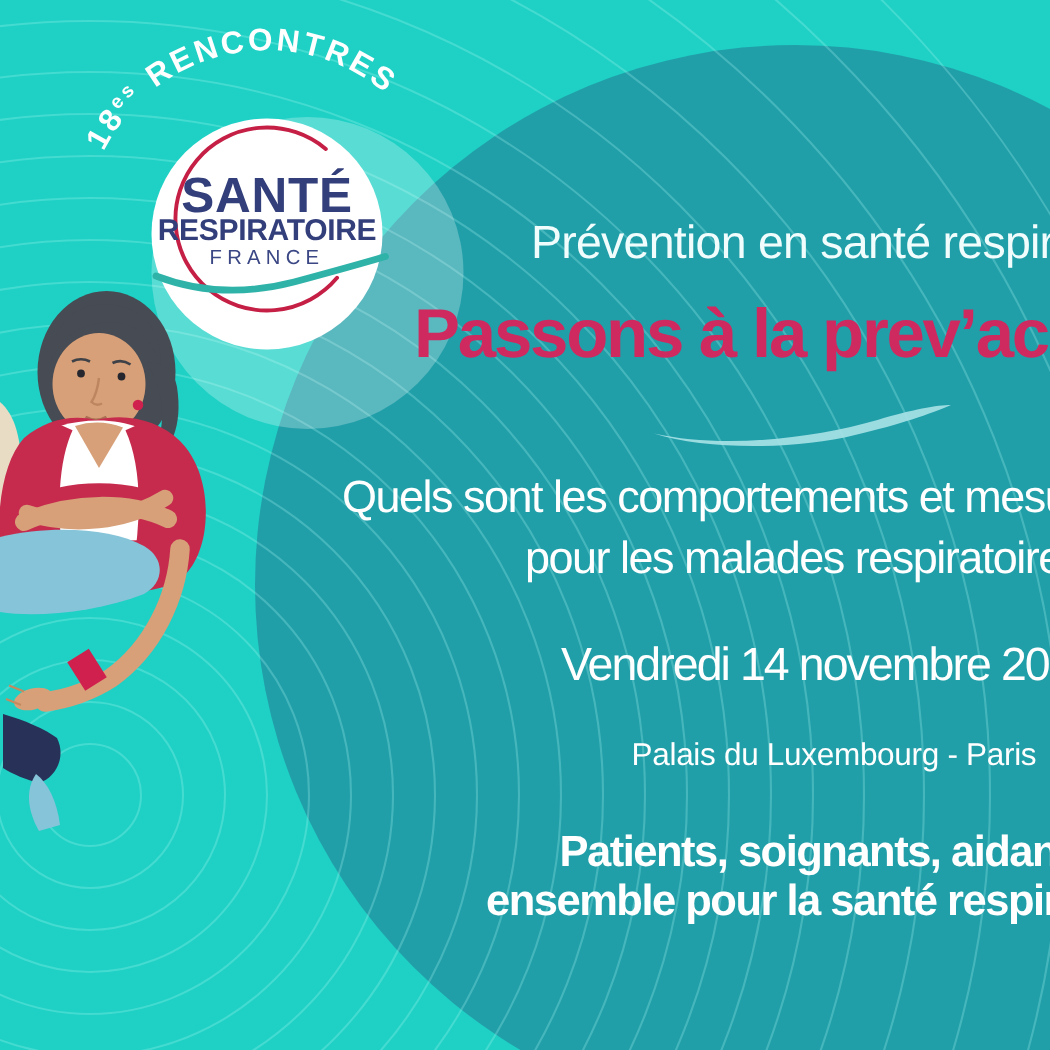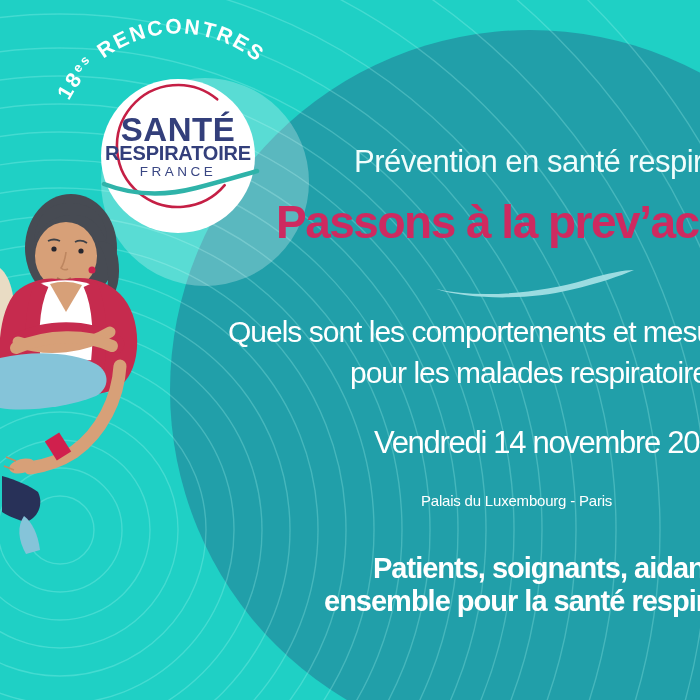--- a/index.html
+++ b/index.html
@@ -9,21 +9,21 @@
     font-family:"Liberation Sans","DejaVu Sans",sans-serif;
   }
   .poster svg{position:absolute;left:0;top:0;}
   .line{position:absolute;white-space:nowrap;color:#ffffff;line-height:1;}
   .kicker   {left:354px;top:146px;font-size:31px;letter-spacing:-0.5px;color:#f0fdfc;}
   .headline {left:276px;top:199px;font-size:46px;font-weight:700;letter-spacing:-1.5px;color:#ce2a60;text-align:center;}
   .q1       {left:228px;top:317px;font-size:30px;letter-spacing:-1px;}
   .q2       {left:350px;top:358px;font-size:30px;letter-spacing:-1px;}
   .date     {left:374px;top:427px;font-size:31px;letter-spacing:-1.3px;}
   .time     {left:472px;top:467px;font-size:23px;letter-spacing:-0.3px;}
-  .venue    {left:421px;top:493px;font-size:15px;letter-spacing:-0.2px;}
+  .venue    {left:421px;top:493px;font-size:21px;letter-spacing:-0.2px;}
   .c1       {left:373px;top:554px;font-size:29px;font-weight:700;letter-spacing:-1px;}
   .c2       {left:324px;top:587px;font-size:29px;font-weight:700;letter-spacing:-1px;}
 </style>
 </head>
 <body>
 
 <div class="poster">
 
   <svg width="700" height="700" viewBox="0 0 700 700">
 

